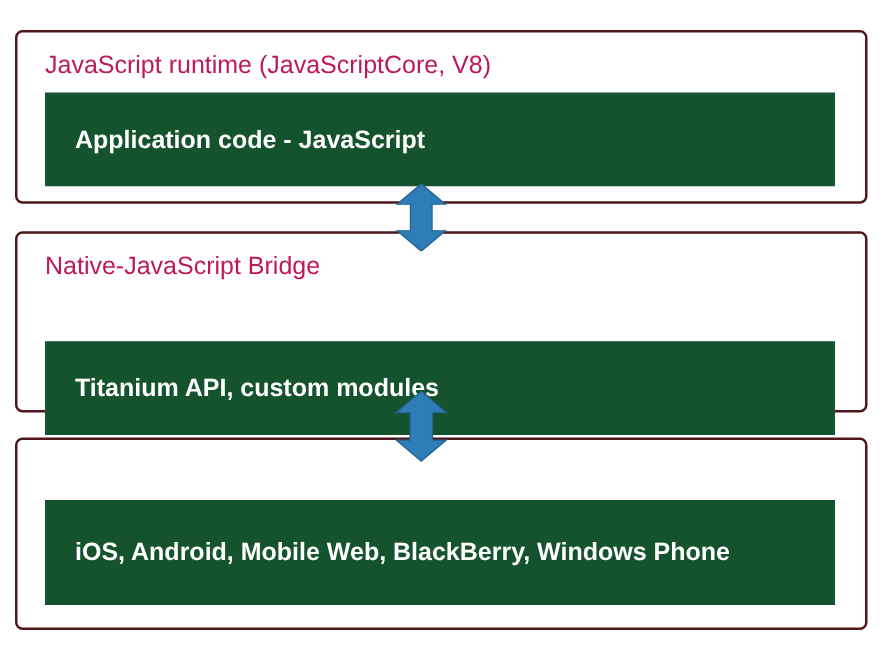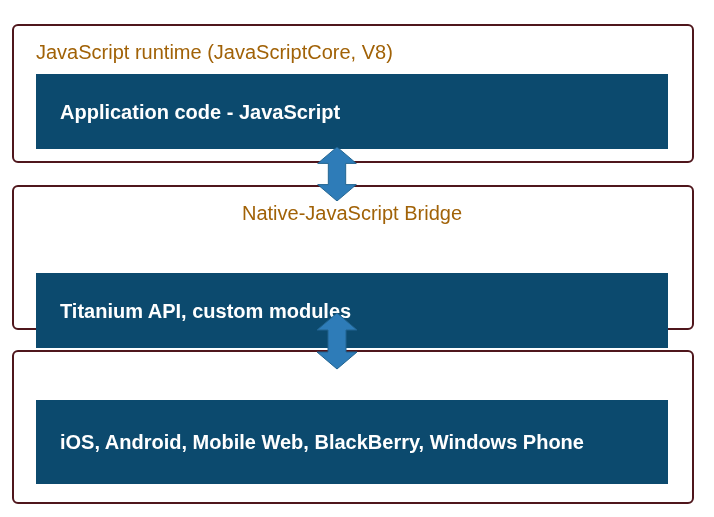--- a/index.html
+++ b/index.html
@@ -19,31 +19,31 @@
     position: absolute;
     left: 12px;
     width: 682px;
     border: 2px solid #4f161c;
     border-radius: 6px;
     background: #ffffff;
     box-sizing: border-box;
     padding: 12px 24px 0 22px;
   }
   .layer-1 { top: 24px;  height: 139px; }
-  .layer-2 { top: 185px; height: 145px; text-align: center; }
+  .layer-2 { top: 185px; height: 145px; }
   .layer-3 { top: 350px; height: 154px; }
   .layer-title {
     font-size: 20px;
     line-height: 24px;
-    color: #a16207;
+    color: #be185d;
     margin: 2px 0 10px 0;
     font-weight: 400;
   }
   .inner-box {
-    background: #0c4a6e;
+    background: #14532d;
     color: #ffffff;
     font-weight: bold;
     font-size: 20px;
     line-height: 26px;
     display: flex;
     align-items: center;
     padding: 0 30px 0 24px;
     box-sizing: border-box;
     width: 100%;
   }

